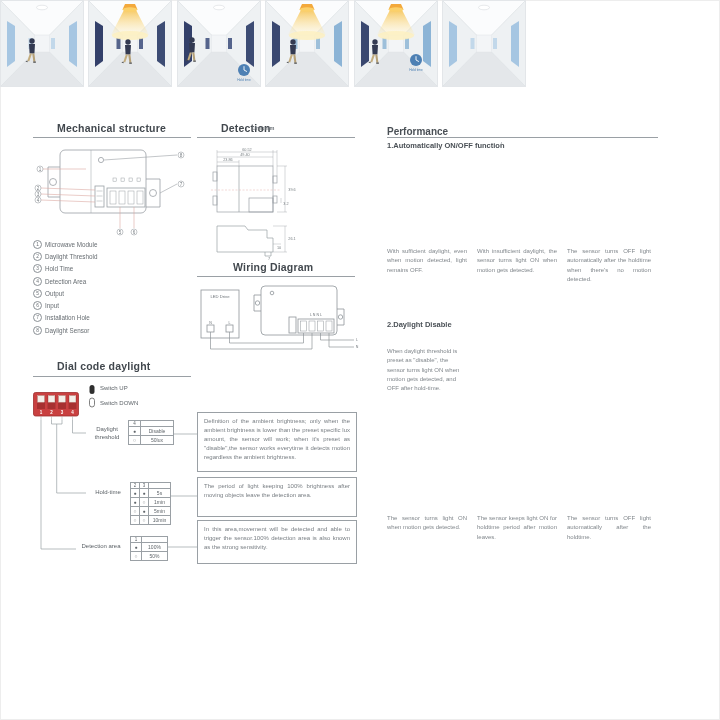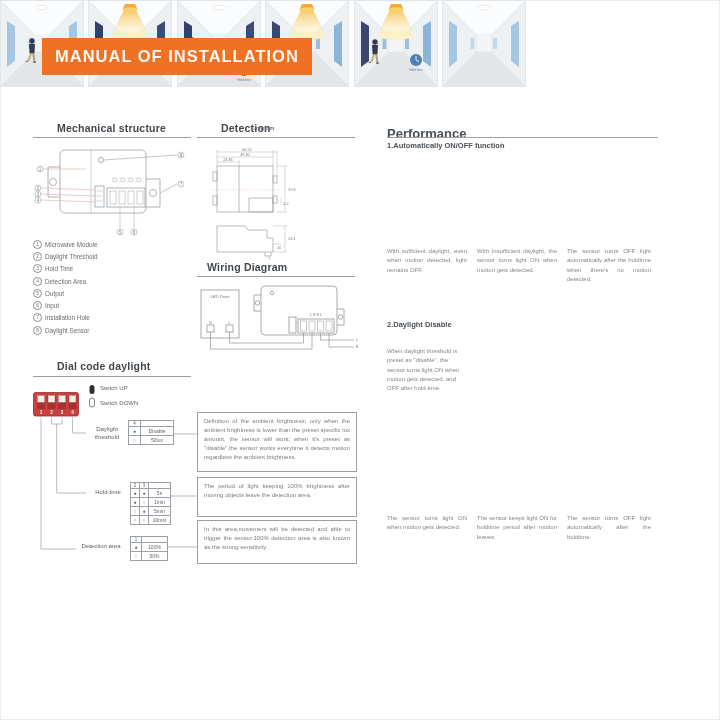--- a/index.html
+++ b/index.html
@@ -85,21 +85,20 @@
         <path d="M1.3,4.5 L3.8,4.5 L3.9,5.8 L1.2,5.8 Z" fill="#4a4a4a"></path>
       </g>
       <g id="clockBadge">
         <circle cx="0" cy="0" r="6" fill="#4D80B4"></circle>
         <path d="M0,-3.4 L0,0 L2.6,1.4" stroke="#ffffff" stroke-width="0.9" fill="none" stroke-linecap="round"></path>
       </g>
     </defs>
   </svg>
 
   
-  <div class="banner">MANUAL OF INSTALLATION</div>
 
   
   <div class="h1" style="left:33px;top:122px">Mechanical structure</div>
   <div class="rule" style="left:33px;top:137px;width:158px"></div>
 
   <svg class="abs" style="left:34px;top:141px" width="156" height="99" viewBox="0 0 156 99">
     <g fill="none" stroke="#9aa0a5" stroke-width="0.8">
       <rect x="26" y="9" width="86" height="63" rx="5"></rect>
       <path d="M26,26 H14 V56 H26"></path>
         <circle cx="19" cy="41" r="3.5"></circle>
@@ -231,21 +230,21 @@
       <line x1="72" y1="86" x2="86" y2="86"></line>
       <line x1="72" y1="112" x2="86" y2="112"></line>
       <line x1="72" y1="104" x2="80" y2="104"></line>
     </g>
     <text class="dimtxt" x="91" y="100">26.1</text>
     <text class="dimtxt" x="78" y="108.5">10</text>
     <text class="dimtxt" x="68" y="120">7</text>
   </svg>
 
   
-  <div class="h1" style="left:183px;top:261px">Wiring Diagram</div>
+  <div class="h1" style="left:209px;top:261px">Wiring Diagram</div>
   <div class="rule" style="left:197px;top:276px;width:158px"></div>
 
   <svg class="abs" style="left:197px;top:281px" width="163" height="76" viewBox="0 0 163 76">
     <g fill="none" stroke="#8f959a" stroke-width="0.8">
       <rect x="4" y="9" width="38" height="48"></rect>
       <rect x="10" y="44" width="7" height="7"></rect>
       <rect x="29" y="44" width="7" height="7"></rect>
       <rect x="64" y="5" width="76" height="49" rx="4"></rect>
       <path d="M64,14 H57 V30 H64"></path>
         <circle cx="60.5" cy="22" r="2.2"></circle>
@@ -383,21 +382,21 @@
         </tr>
     <tr>
           <td>○</td>
           <td>50%</td>
         </tr>
   </tbody>
     </table>
   <div class="tbox" style="left:197px;top:520px;width:160px;height:44px">In this area,movement will be detected and able to trigger the sensor.100% detection area is also known as the strong sensitivity.</div>
 
   
-  <div class="h2" style="left:387px;top:126px;font-size:13px">Performance</div>
+  <div class="h2" style="left:387px;top:126px;font-size:10px">Performance</div>
   <div class="rule" style="left:387px;top:137px;width:271px"></div>
   <div class="h2" style="left:387px;top:141px">1.Automatically ON/OFF function</div>
   <div class="slash" style="left:500px;top:141px">/</div>
 
   
   <svg class="tile" style="left:387px;top:153px" width="84" height="87" viewBox="0 0 84 87">
     <use href="#hall"></use>
     <use href="#doorL" fill="#a6c6e2"></use>
       <use href="#doorR" fill="#a6c6e2"></use>
     <use href="#doorFarL" fill="#c2d8ea"></use>

